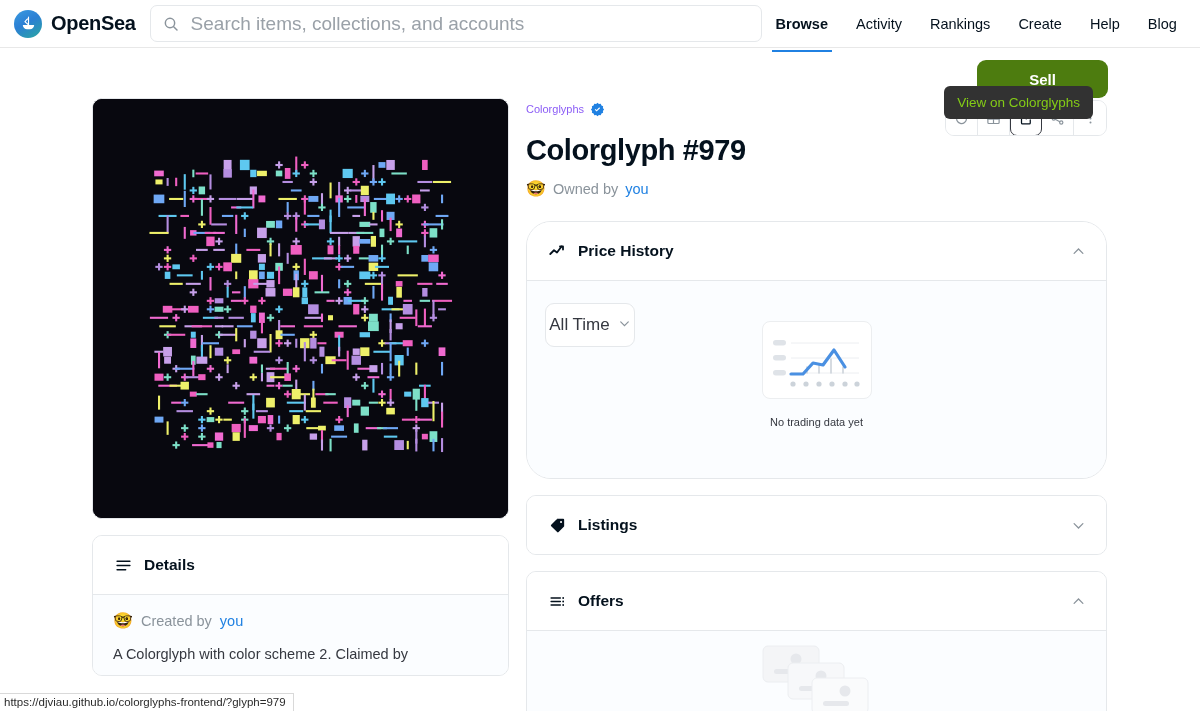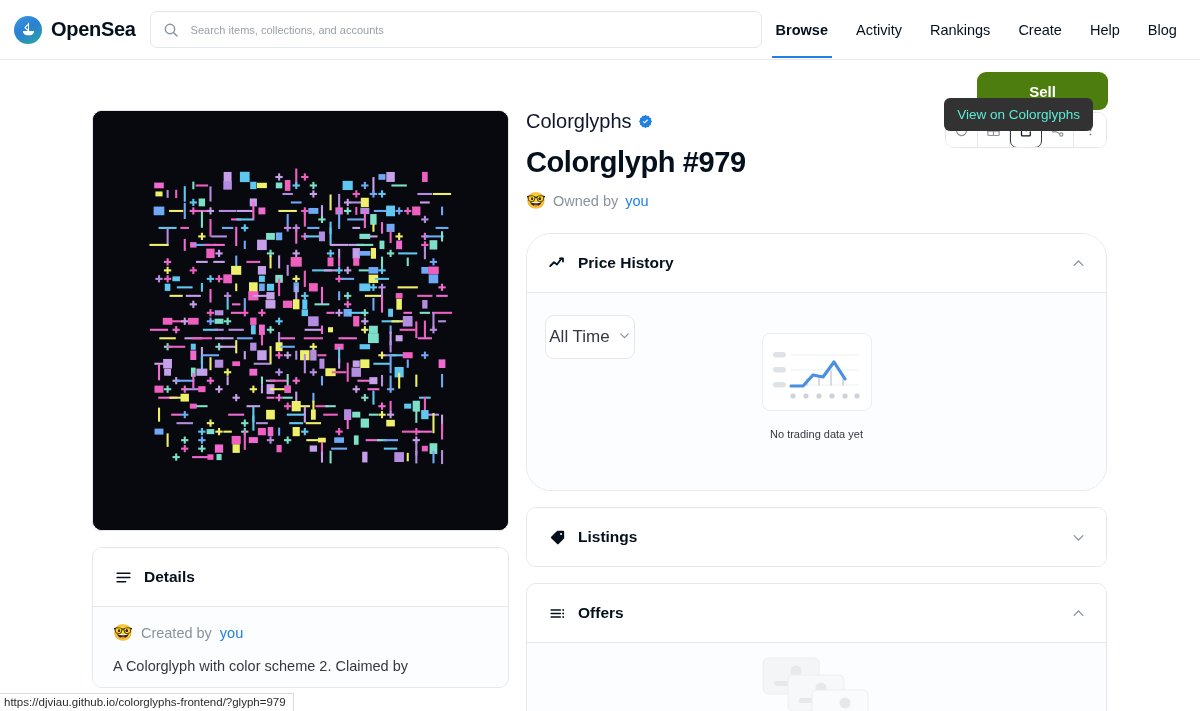--- a/index.html
+++ b/index.html
@@ -6,21 +6,21 @@
   html, body {
     width: 1200px; height: 711px;
     overflow: hidden;
     background: #ffffff;
     font-family: "Liberation Sans", sans-serif;
     color: #04111d;
   }
 
   
   .header {
-    height: 60px;
+    height: 48px;
     display: flex;
     align-items: center;
     border-bottom: 1px solid #e8e8e8;
     padding: 0 16px 0 14px;
     position: relative;
     background: #fff;
   }
   .brand { display: flex; align-items: center; gap: 9px; flex: 0 0 auto; }
   .logo-circle {
     width: 28px; height: 28px; border-radius: 50%;
@@ -38,21 +38,21 @@
     border: 1px solid #e5e8eb;
     border-radius: 7px;
     display: flex; align-items: center;
     padding: 0 12px;
     background: #fff;
   }
   .search-icon { color: #8a939b; display: flex; margin-right: 12px; }
   .search-input {
     border: 0; outline: 0; flex: 1;
     font-family: "Liberation Sans", sans-serif;
-    font-size: 11px; color: #353840; background: transparent;
+    font-size: 19px; color: #353840; background: transparent;
   }
   .search-input::placeholder { color: #9aa1a8; }
 
   .nav { display: flex; align-items: center; margin-left: auto; gap: 0; height: 56px; }
   .nav-item {
     font-size: 14.5px; color: #04111d;
     padding: 0 14px;
     height: 56px; display: flex; align-items: center;
     position: relative; cursor: pointer; white-space: nowrap;
   }
@@ -68,21 +68,21 @@
     position: absolute; top: 12px; right: 92px;
     width: 131px; height: 38px;
     background: #4d7c0f;
     color: #fff; font-size: 15px; font-weight: bold;
     border: 0; border-radius: 9px;
     cursor: pointer;
     font-family: "Liberation Sans", sans-serif;
   }
   .tooltip {
     position: absolute; top: 38px; right: 107px;
-    background: #323232; color: #5eead4;
+    background: #323232; color: #84cc16;
     font-size: 13.5px;
     padding: 9px 13px;
     border-radius: 6px;
     white-space: nowrap;
     z-index: 30;
   }
 
   
   .main {
     display: flex;
@@ -162,21 +162,21 @@
   
   .offers-body { height: 90px; overflow: hidden; position: relative; background: #fbfdff; }
   .cards-skeleton {
     position: absolute; left: 50%; transform: translateX(-50%);
     top: 14px;
   }
 
   
   .title-block { position: relative; }
   .coll-line { display: flex; align-items: center; gap: 6px; height: 22px; }
-  .coll-name { font-size: 20px; color: #0f172a; cursor: pointer; }
+  .coll-name { font-size: 11px; color: #8b5cf6; cursor: pointer; }
   .badge { display: flex; }
   .item-title {
     font-size: 29px; font-weight: bold; letter-spacing: -0.4px;
     margin-top: 14px; color: #04111d;
   }
   .owned-row { display: flex; align-items: center; gap: 7px; margin-top: 14px; font-size: 14.5px; color: #8a939b; }
   .owned-row .em { font-size: 16px; line-height: 1; }
 
   .icon-group {
     position: absolute; right: 0; top: 2px;

